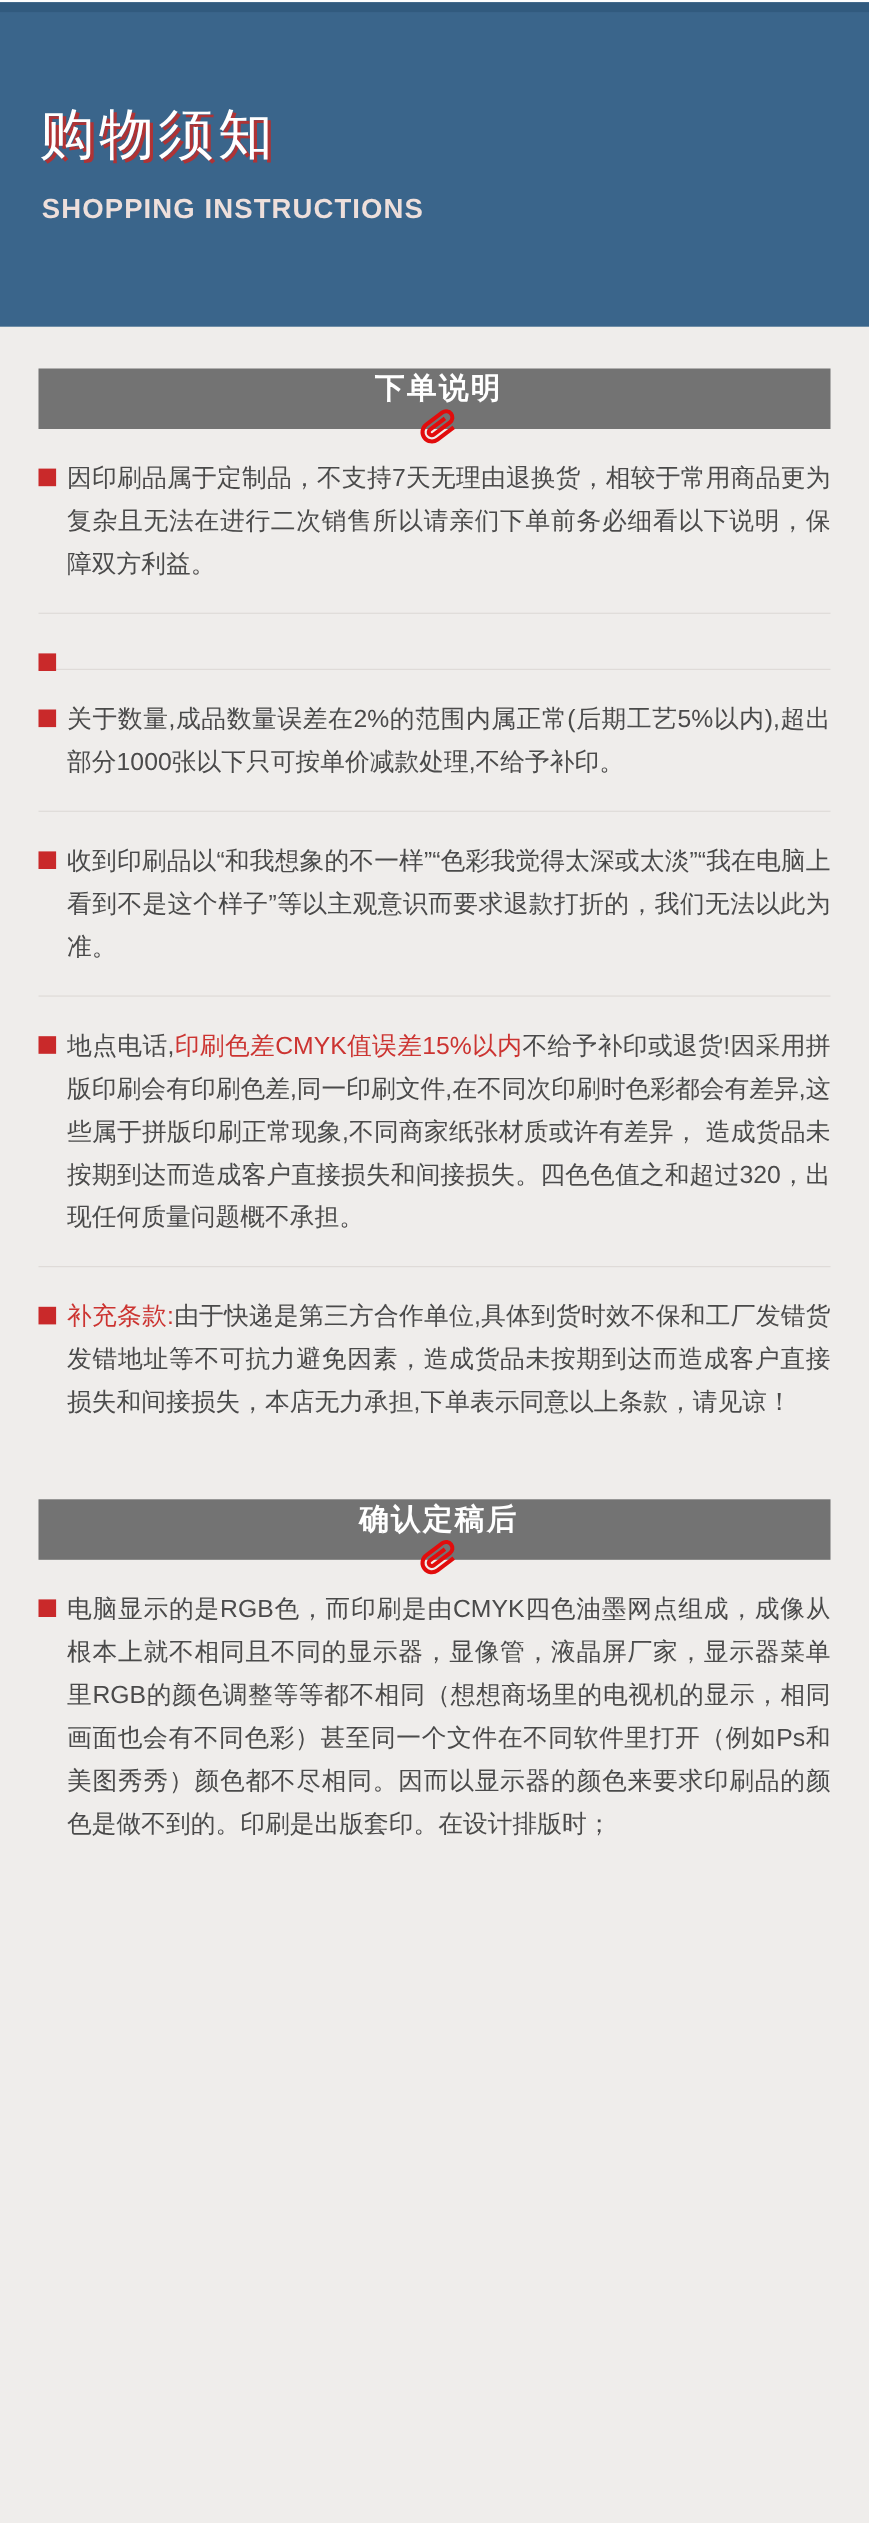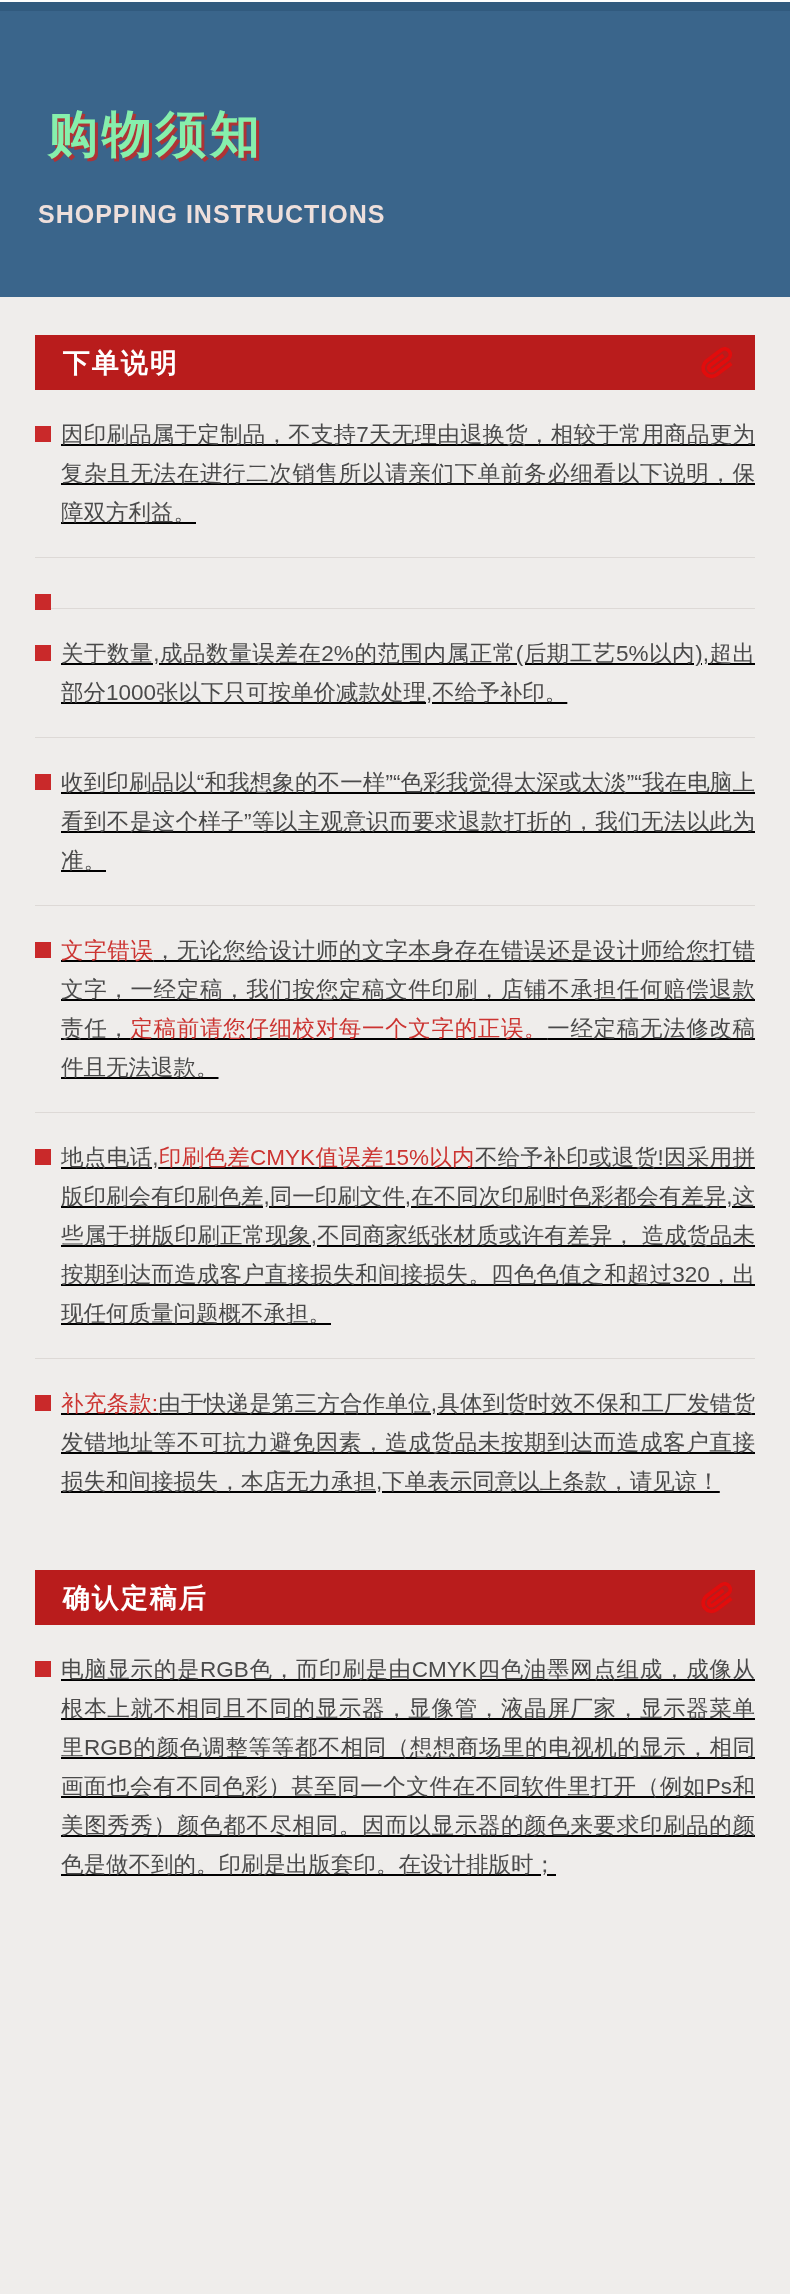--- a/index.html
+++ b/index.html
@@ -17,55 +17,56 @@
     position:relative;
     overflow:hidden;
   }
   .header::before {
     content:"";
     display:block;
     height:9px;
     background:#315a7e;
   }
   .header-title {
-    margin:12px;
+    margin:0;
     padding:78px 0 0 36px;
-    color:#86efac;
+    color:#ffffff;
     font-size:50px;
-    font-weight:bold;
+    font-weight:normal;
     letter-spacing:4px;
     text-shadow:3px 3px 0 rgba(196,42,38,.85);
   }
   .header-subtitle {
     margin:0;
     padding:20px 0 0 38px;
     color:#eedfdb;
     font-size:25px;
     font-weight:bold;
     letter-spacing:1px;
   }
   
   .section-bar {
     margin:38px 35px 0 35px;
     height:55px;
-    background:#b91c1c;
+    background:#737373;
     color:#fff;
     display:flex;
     align-items:center;
     justify-content:space-between;
     padding:0 20px 0 28px;
     box-sizing:border-box;
     font-size:27px;
     font-weight:bold;
     letter-spacing:2px;
+    flex-direction:column;
   }
   .clip-icon { width:34px; height:34px; transform:rotate(8deg); }
   .clip-icon svg { width:100%; height:100%; stroke:#e20c0c; fill:none; stroke-width:2.6; }
   
-  .section-body { margin:0 35px; padding-bottom:6px;text-decoration:underline; }
+  .section-body { margin:0 35px; padding-bottom:6px; }
   .para {
     position:relative;
     padding:25px 0 25px 26px;
     border-bottom:1px solid #ddd9d6;
     font-size:22.5px;
     line-height:39px;
     color:#4a4a4a;
     text-align:justify;
   }
   .para:last-child { border-bottom:none; }
@@ -90,21 +91,20 @@
       <span>下单说明</span>
       <span class="clip-icon"><svg viewBox="0 0 24 24">
           <path d="M21.44 11.05l-9.19 9.19a6 6 0 0 1-8.49-8.49l9.19-9.19a4 4 0 0 1 5.66 5.66l-9.2 9.19a2 2 0 0 1-2.83-2.83l8.49-8.48"></path>
         </svg></span>
     </div>
     <div class="section-body">
       <div class="para"><span class="bullet"></span><span>因印刷品属于定制品，不支持7天无理由退换货，相较于常用商品更为复杂且无法在进行二次销售所以请亲们下单前务必细看以下说明，保障双方利益。</span></div>
       <div class="para"><span class="bullet"></span></div>
       <div class="para"><span class="bullet"></span><span>关于数量,成品数量误差在2%的范围内属正常(后期工艺5%以内),超出部分1000张以下只可按单价减款处理,不给予补印。</span></div>
       <div class="para"><span class="bullet"></span><span>收到印刷品以“和我想象的不一样”“色彩我觉得太深或太淡”“我在电脑上看到不是这个样子”等以主观意识而要求退款打折的，我们无法以此为准。</span></div>
-      <div class="para"><span class="bullet"></span><span class="seg-red">文字错误</span><span>，无论您给设计师的文字本身存在错误还是设计师给您打错文字，一经定稿，我们按您定稿文件印刷，店铺不承担任何赔偿退款责任，</span><span class="seg-red">定稿前请您仔细校对每一个文字的正误。</span><span>一经定稿无法修改稿件且无法退款。</span></div>
       <div class="para"><span class="bullet"></span><span>地点电话,</span><span class="seg-red">印刷色差CMYK值误差15%以内</span><span>不给予补印或退货!因采用拼版印刷会有印刷色差,同一印刷文件,在不同次印刷时色彩都会有差异,这些属于拼版印刷正常现象,不同商家纸张材质或许有差异， 造成货品未按期到达而造成客户直接损失和间接损失。四色色值之和超过320，出现任何质量问题概不承担。</span></div>
       <div class="para"><span class="bullet"></span><span class="seg-red">补充条款:</span><span>由于快递是第三方合作单位,具体到货时效不保和工厂发错货发错地址等不可抗力避免因素，造成货品未按期到达而造成客户直接损失和间接损失，本店无力承担,下单表示同意以上条款，请见谅！</span></div>
     </div>
     <div class="section-bar">
       <span>确认定稿后</span>
       <span class="clip-icon"><svg viewBox="0 0 24 24">
           <path d="M21.44 11.05l-9.19 9.19a6 6 0 0 1-8.49-8.49l9.19-9.19a4 4 0 0 1 5.66 5.66l-9.2 9.19a2 2 0 0 1-2.83-2.83l8.49-8.48"></path>
         </svg></span>
     </div>
     <div class="section-body">

